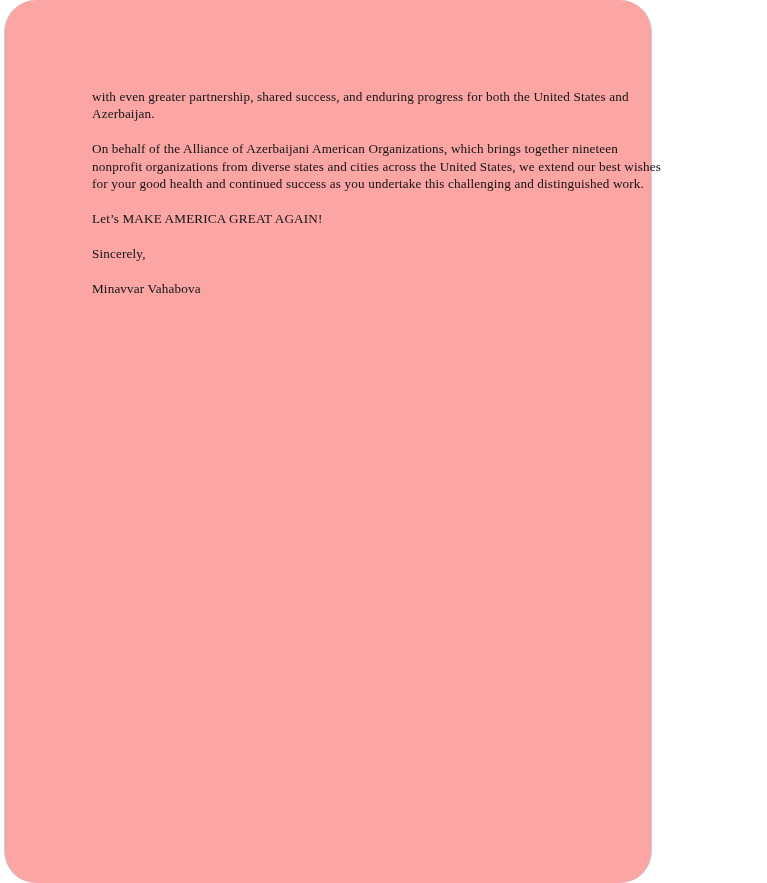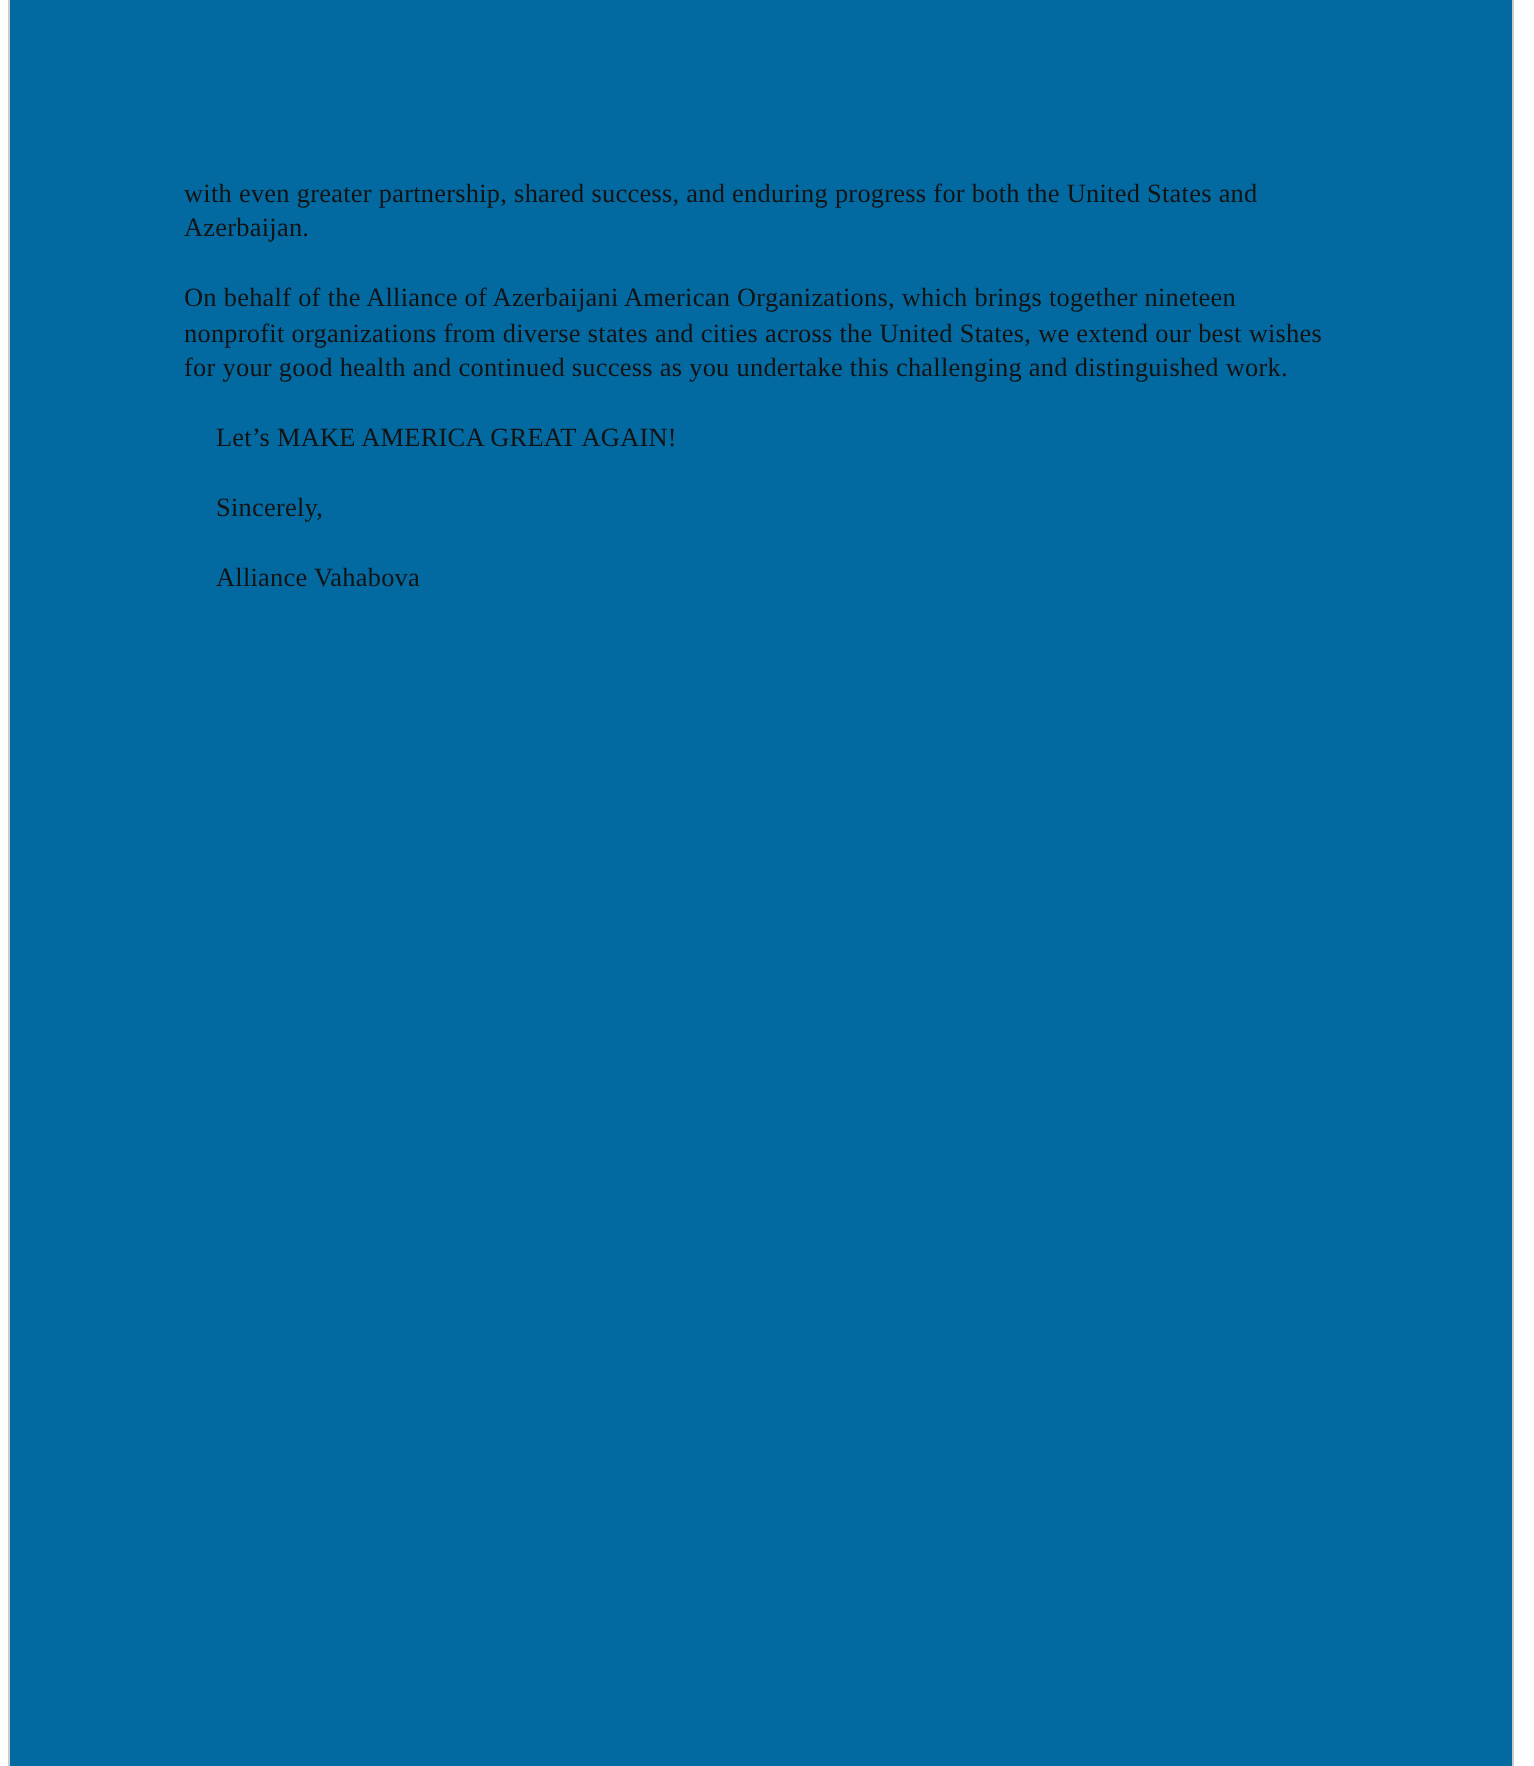--- a/index.html
+++ b/index.html
@@ -21,26 +21,27 @@
     width: 767px;
     height: 883px;
     overflow: hidden;
     background: #ffffff;
   }
 
   .page-sheet {
     position: absolute;
     left: 4px;
     top: 0;
-    width: 753px;
+    width: 648px;
     height: 883px;
-    background: #0369a1;
+    background: #fca5a5;
     border-left: 1px solid #cbcbcb;
     border-right: 1px solid #cbcbcb;
     box-sizing: border-box;
+    border-radius: 32px;
   }
 
   .page-body {
     position: absolute;
     left: 87px;          
     top: 88px;
     width: 572px;
   }
 
   .doc-block {
@@ -53,36 +54,35 @@
     word-spacing: 0.004em;
   }
 
   .doc-block:last-child {
     margin-bottom: 0;
   }
 
   
   .doc-block.single {
     margin-bottom: 18px;
-    margin-left: 16px;
   }
 </style>
 </head>
 <body>
 
 <div class="page-viewport">
   <div class="page-sheet">
     <div class="page-body">
 
       <p class="doc-block">with even greater partnership, shared success, and enduring progress for both the United States and Azerbaijan.</p>
 
       <p class="doc-block">On behalf of the Alliance of Azerbaijani American Organizations, which brings together nineteen nonprofit organizations from diverse states and cities across the United States, we extend our best wishes for your good health and continued success as you undertake this challenging and distinguished work.</p>
 
       <p class="doc-block single">Let’s MAKE AMERICA GREAT AGAIN!</p>
 
       <p class="doc-block single">Sincerely,</p>
 
 
-      <p class="doc-block single">Alliance Vahabova</p>
+      <p class="doc-block single">Minavvar Vahabova</p>
 
     </div>
   </div>
 </div>
 
 </body></html>

